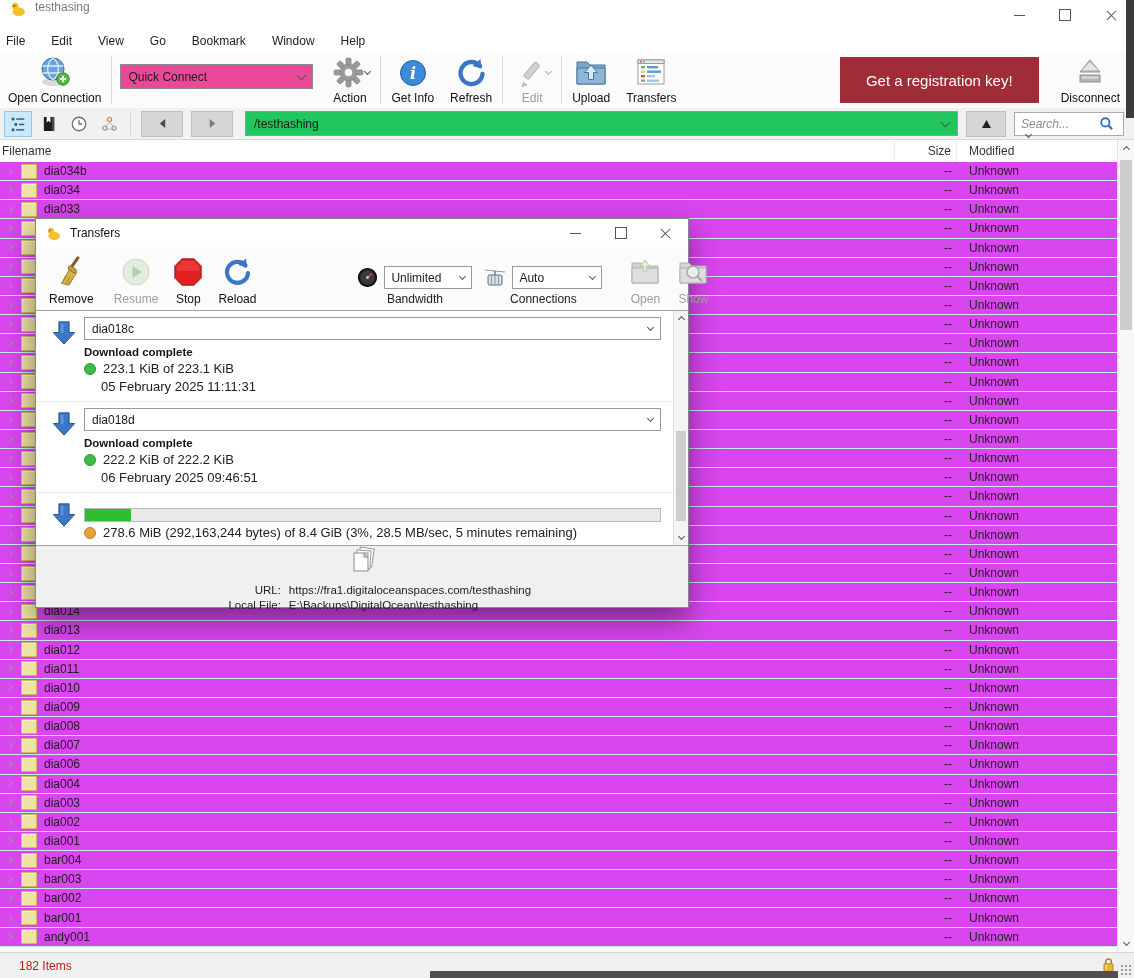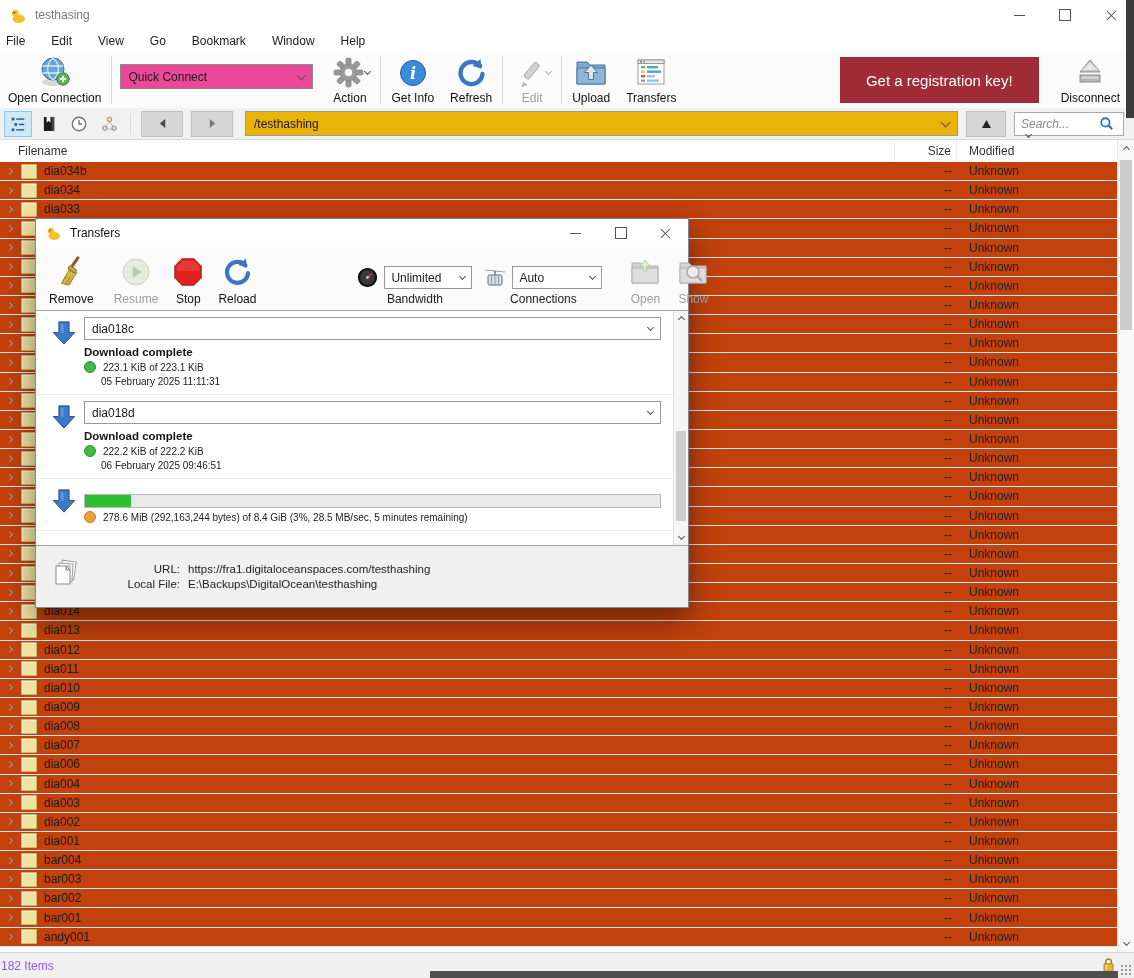--- a/index.html
+++ b/index.html
@@ -7,21 +7,21 @@
        font-family:"Liberation Sans","DejaVu Sans",sans-serif;font-size:12px;color:#1a1a1a;}
   #app{position:absolute;inset:0;}
   .abs{position:absolute;}
   .chev{display:inline-block;width:6px;height:6px;border-right:1.4px solid #555;border-bottom:1.4px solid #555;}
   .chev.down{transform:rotate(45deg);margin-top:-3px;}
   .chev.up{transform:rotate(-135deg);margin-top:3px;}
   .chev.right{transform:rotate(-45deg);}
   .chev.small{width:4px;height:4px;}
 
   
-  #titlebar{left:0;top:0;width:1134px;height:30px;background:#fff;display:flex;align-items:center;}
+  #titlebar{left:0;top:0;width:1134px;height:30px;background:#fff;display:flex;}
   #titlebar .title{color:#7a7a7a;margin-left:8px;}
   .winbtns{margin-left:auto;display:flex;height:100%;}
   .winbtn{width:46px;height:100%;display:flex;align-items:center;justify-content:center;}
   .ico-min{width:11px;height:1px;background:#555;}
   .ico-max{width:10px;height:10px;border:1px solid #555;}
   .ico-close{position:relative;width:13px;height:13px;}
   .ico-close::before,.ico-close::after{content:'';position:absolute;left:6px;top:0;width:1.4px;height:13px;background:#555;}
   .ico-close::before{transform:rotate(45deg);}
   .ico-close::after{transform:rotate(-45deg);}
 
@@ -39,50 +39,50 @@
   .qconnect{width:177px;height:23px;border:1px solid #8a8a8a;background:#ec4899;display:flex;align-items:center;justify-content:space-between;padding:0 7px;margin:12px 8px 0 6px;}
   .caret-wrap{display:flex;align-items:center;margin-left:3px;}
   #regbtn{background:#a02c38;color:#fff;font-size:15px;border:none;height:46px;align-self:center;padding:0 26px;margin-left:auto;}
   .icon32{height:34px;display:flex;align-items:center;justify-content:center;}
 
   
   #pathbar{left:0;top:108px;width:1134px;height:31px;background:#f1f1f1;border-bottom:1px solid #d8d8d8;display:flex;align-items:center;}
   .vtoggle{width:26px;height:24px;display:flex;align-items:center;justify-content:center;margin-left:4px;}
   .vtoggle.sel{background:#cde8f6;border:1px solid #94c6e6;}
   .navbtn{width:40px;height:24px;background:#d6d6d6;border:1px solid #c0c0c0;display:flex;align-items:center;justify-content:center;margin-left:8px;color:#333;font-size:11px;}
-  .pathcombo{flex:1;height:23px;border:1px solid #999;background:#eab308;display:flex;align-items:center;justify-content:space-between;padding:0 8px;margin:0 8px 0 12px;}
+  .pathcombo{flex:1;height:23px;border:1px solid #999;background:#22c55e;display:flex;align-items:center;justify-content:space-between;padding:0 8px;margin:0 8px 0 12px;}
   .upbtn{width:38px;height:24px;background:#d6d6d6;border:1px solid #c0c0c0;display:flex;align-items:center;justify-content:center;font-size:10px;color:#111;}
   .searchbox{width:100px;height:22px;border:1px solid #aaa;background:#fff;display:flex;align-items:center;margin:0 10px 0 8px;padding:0 4px;}
   .searchbox input{border:none;outline:none;width:76px;font-size:12px;font-family:inherit;background:transparent;}
   .searchbox input::placeholder{font-style:italic;color:#8a8a8a;}
 
   
   #colheader{left:0;top:140px;width:1117px;height:22px;background:#fff;border-bottom:1px solid #e6e6e6;display:flex;align-items:center;color:#333;}
-  .col-filename{flex:1;padding-left:18px;}
+  .col-filename{flex:1;padding-left:2px;}
   .col-size{width:56px;text-align:right;border-left:1px solid #ececec;height:100%;display:flex;align-items:center;justify-content:flex-end;}
   .col-mod{width:148px;padding-left:12px;border-left:1px solid #ececec;height:100%;display:flex;align-items:center;margin-left:5px;}
   #sortchev{left:1026px;top:135px;color:#777;}
 
   
   #filelist{left:0;top:162px;width:1117px;height:786px;overflow:hidden;}
-  .frow{display:flex;align-items:center;height:19.146px;box-sizing:border-box;background:#c2410c;border-bottom:1px solid #cfe9f2;}
+  .frow{display:flex;align-items:center;height:19.146px;box-sizing:border-box;background:#d946ef;border-bottom:1px solid #cfe9f2;}
   .fchev{margin-left:7px;}
   .ffolder{width:14px;height:13px;background:#efe3a2;border:1px solid #c9b967;border-radius:1px;box-shadow:inset 1px 1px 0 #f8f0c8;margin-left:9px;}
   .fname{margin-left:7px;flex:1;color:#1b1b1b;}
   .fsize{width:56px;text-align:right;color:#222;}
   .fmod{width:148px;padding-left:12px;margin-left:5px;color:#222;}
 
   
   #scrollbar{left:1117px;top:140px;width:17px;height:812px;background:#f8f8f8;border-left:1px solid #e3e3e3;box-sizing:border-box;}
   .sb-arrow{height:16px;display:flex;align-items:center;justify-content:center;}
   #sb-thumb{position:absolute;left:2px;top:20px;width:12px;height:170px;background:#cdcdcd;}
 
   
   #statusbar{left:0;top:952px;width:1134px;height:26px;background:#f0f0f0;border-top:1px solid #d5d5d5;display:flex;align-items:center;box-sizing:border-box;}
-  #statusbar .count{margin-left:1px;color:#8b5cf6;}
+  #statusbar .count{margin-left:19px;color:#b91c1c;}
   #lock{margin-left:auto;}
   #grip{width:12px;height:12px;margin:8px 2px 0 4px;
     background-image:radial-gradient(#9a9a9a 1px, transparent 1.2px);background-size:4px 4px;}
 
   
   #strip-right{left:1126px;top:0;width:8px;height:118px;background:#3b3b3b;}
   #strip-bottom{left:430px;top:971px;width:688px;height:7px;background:#4f4f4f;}
 
   
   #dialog{left:35px;top:218px;width:654px;height:390px;background:#f0f0f0;border:1px solid #828790;
@@ -99,33 +99,33 @@
   .combo-row{display:flex;align-items:center;}
   .dcombo{height:21px;border:1px solid #999;background:#fff;display:flex;align-items:center;justify-content:space-between;padding:0 6px;margin-left:6px;}
   .combo-cluster .lab{margin-top:3px;color:#222;}
 
   #dlist{height:236px;background:#fff;border-top:1px solid #a2a2a2;border-bottom:1px solid #a2a2a2;position:relative;box-sizing:border-box;overflow:hidden;}
   #titems{position:absolute;left:0;top:0;right:15px;bottom:0;}
   .titem{position:relative;padding:6px 12px 7px 48px;border-bottom:1px solid #ebebeb;box-sizing:border-box;}
   .tarrow{position:absolute;left:15px;top:9px;}
   .tcombo{height:21px;border:1px solid #999;background:#fff;display:flex;align-items:center;justify-content:space-between;padding:0 7px;}
   .theading{font-weight:bold;font-size:11.5px;margin-top:6px;color:#151515;}
-  .tline{font-size:10px;margin-top:3px;display:flex;align-items:flex-end;color:#222;}
+  .tline{font-size:13px;margin-top:3px;display:flex;align-items:center;color:#222;}
   .tdot{width:10px;height:10px;border-radius:50%;margin-right:7px;flex:none;}
   .tdot.green{background:#3dbb44;border:1px solid #2f9437;}
   .tdot.orange{background:#e7a33a;border:1px solid #bd8224;}
   .tline.indent{margin-left:17px;}
   .tprog{height:12px;border:1px solid #b9b9b9;background:#e9e9e9;margin-top:9px;}
   .tfill{height:100%;background:#2fbe2f;}
   #dscroll{position:absolute;right:0;top:0;width:15px;height:100%;background:#f5f5f5;border-left:1px solid #e0e0e0;box-sizing:border-box;}
   #dthumb{position:absolute;left:2px;top:120px;width:10px;height:90px;background:#cdcdcd;}
   .dsb-arrow{height:14px;display:flex;align-items:center;justify-content:center;}
   #dsb-down{position:absolute;bottom:0;width:100%;}
 
-  #dfooter{height:61px;display:flex;align-items:center;background:#f0f0f0;}
+  #dfooter{height:61px;display:flex;align-items:center;background:#f0f0f0;flex-direction:column;}
   #dfooter .ficon{margin:0 12px 0 16px;}
   .finfo{font-size:11.5px;color:#222;}
   .finfo-row{display:flex;margin:3px 0;}
   .finfo-label{width:88px;text-align:right;margin-right:8px;flex:none;color:#222;}
 </style>
 </head>
 <body>
 
 <div id="app">
 

